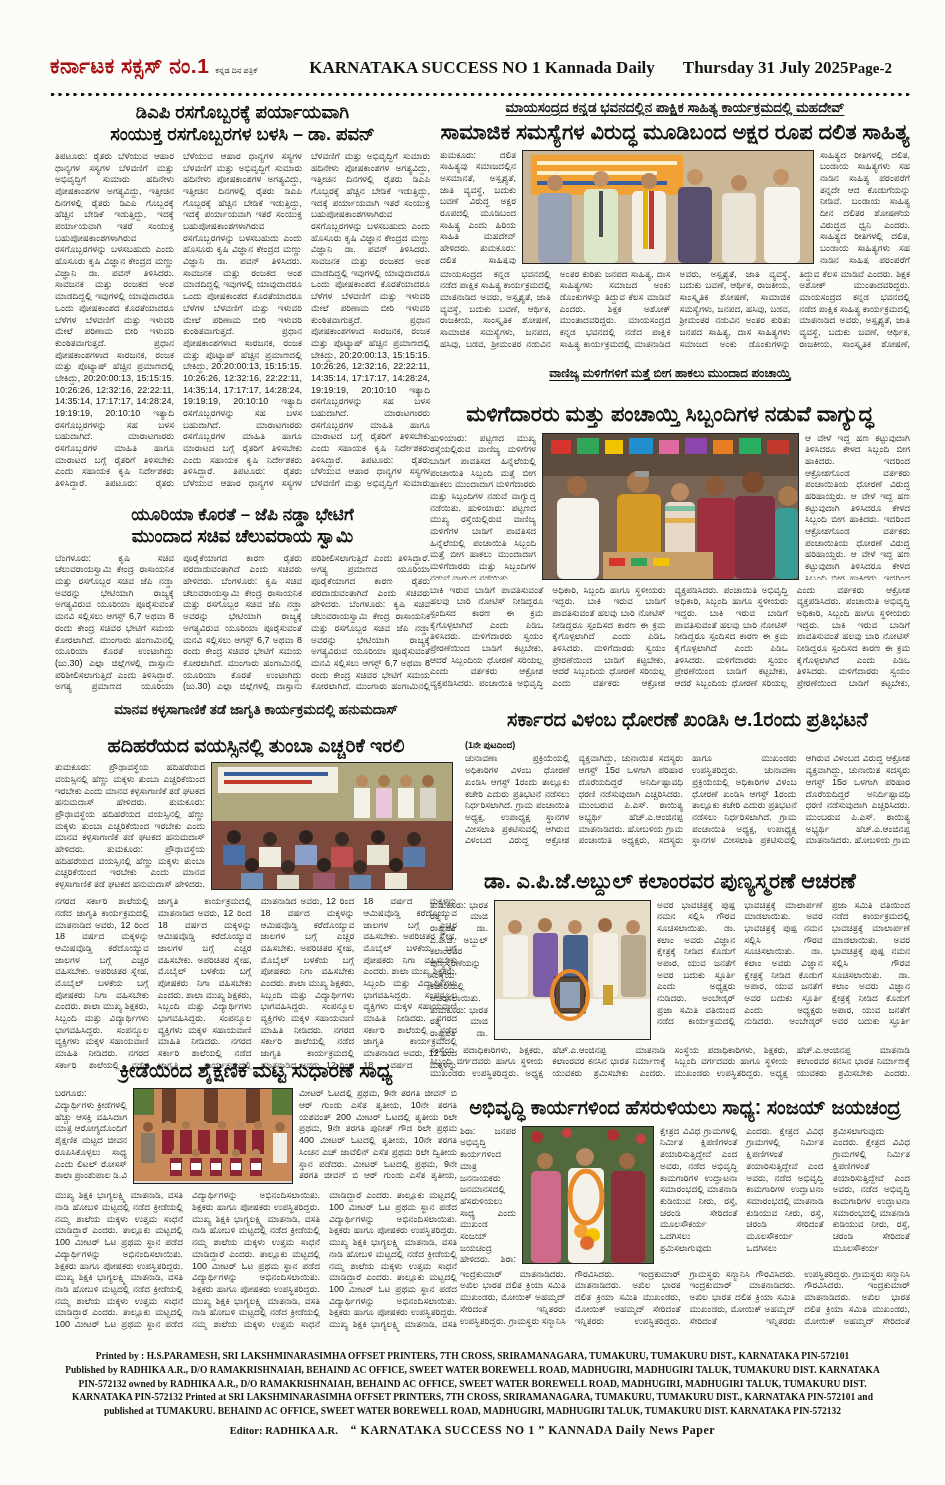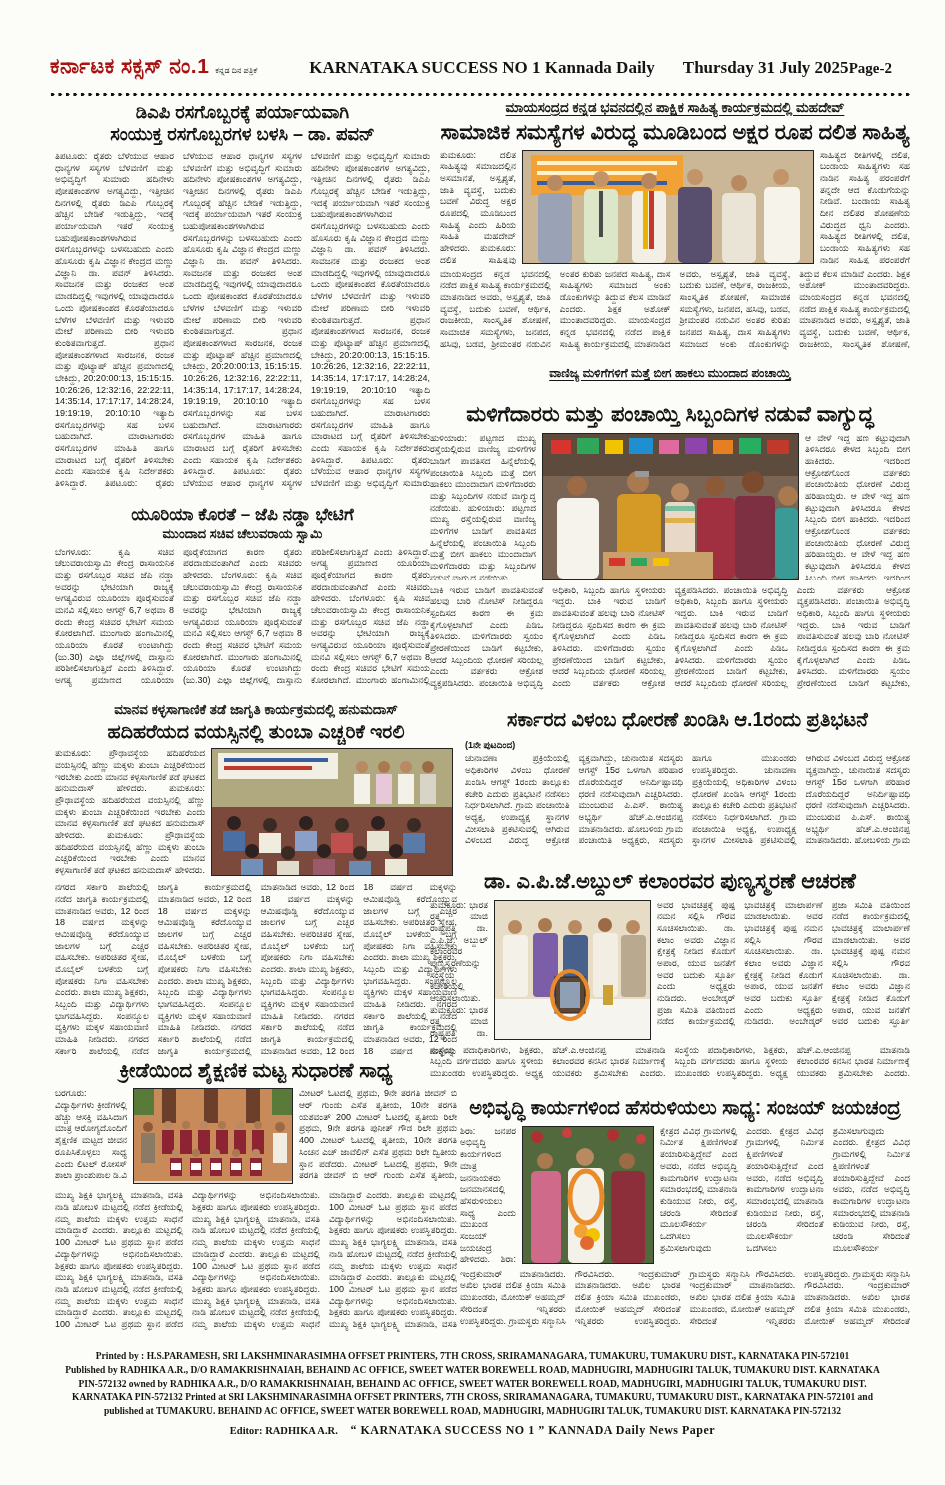--- a/index.html
+++ b/index.html
@@ -47,21 +47,21 @@
   <div class="dots"></div>
 
   <div class="art" style="left:55px;top:102px;width:375px;">
     <div class="hl" style="font-size:18px;">ಡಿಎಪಿ ರಸಗೊಬ್ಬರಕ್ಕೆ ಪರ್ಯಾಯವಾಗಿ</div>
     <div class="hl" style="font-size:18px;">ಸಂಯುಕ್ತ ರಸಗೊಬ್ಬರಗಳ ಬಳಸಿ – ಡಾ. ಪವನ್</div>
     <div class="bt c3" style="height:346px;margin-top:5px;">ತಿಪಟೂರು: ರೈತರು ಬೆಳೆಯುವ ಆಹಾರ ಧಾನ್ಯಗಳ ಸಸ್ಯಗಳ ಬೆಳವಣಿಗೆ ಮತ್ತು ಅಭಿವೃದ್ಧಿಗೆ ಸುಮಾರು ಹದಿನೇಳು ಪೋಷಕಾಂಶಗಳ ಅಗತ್ಯವಿದ್ದು, ಇತ್ತೀಚಿನ ದಿನಗಳಲ್ಲಿ ರೈತರು ಡಿಎಪಿ ಗೊಬ್ಬರಕ್ಕೆ ಹೆಚ್ಚಿನ ಬೇಡಿಕೆ ಇಡುತ್ತಿದ್ದು, ಇದಕ್ಕೆ ಪರ್ಯಾಯವಾಗಿ ಇತರೆ ಸಂಯುಕ್ತ ಬಹುಪೋಷಕಾಂಶಗಳಾಗಿರುವ ರಸಗೊಬ್ಬರಗಳನ್ನು ಬಳಸಬಹುದು ಎಂದು ಹೊಸೂರು ಕೃಷಿ ವಿಜ್ಞಾನ ಕೇಂದ್ರದ ಮಣ್ಣು ವಿಜ್ಞಾನಿ ಡಾ. ಪವನ್ ತಿಳಿಸಿದರು. ಸಾವಜನಕ ಮತ್ತು ರಂಜಕದ ಅಂಶ ಮಾಡದಿದ್ದಲ್ಲಿ ಇವುಗಳಲ್ಲಿ ಯಾವುದಾದರೂ ಒಂದು ಪೋಷಕಾಂಶದ ಕೊರತೆಯಾದರೂ ಬೆಳೆಗಳ ಬೆಳವಣಿಗೆ ಮತ್ತು ಇಳುವರಿ ಮೇಲೆ ಪರಿಣಾಮ ಬೀರಿ ಇಳುವರಿ ಕುಂಠಿತವಾಗುತ್ತದೆ. ಪ್ರಧಾನ ಪೋಷಕಾಂಶಗಳಾದ ಸಾರಜನಕ, ರಂಜಕ ಮತ್ತು ಪೊಟ್ಯಾಷ್ ಹೆಚ್ಚಿನ ಪ್ರಮಾಣದಲ್ಲಿ ಬೇಕಿದ್ದು, 20:20:00:13, 15:15:15. 10:26:26, 12:32:16, 22:22:11, 14:35:14, 17:17:17, 14:28:24, 19:19:19, 20:10:10 ಇತ್ಯಾದಿ ರಸಗೊಬ್ಬರಗಳನ್ನು ಸಹ ಬಳಸ ಬಹುದಾಗಿದೆ. ಮಾರಾಟಗಾರರು ರಸಗೊಬ್ಬರಗಳ ಮಾಹಿತಿ ಹಾಗೂ ಮಾರಾಟದ ಬಗ್ಗೆ ರೈತರಿಗೆ ತಿಳಿಸಬೇಕು ಎಂದು ಸಹಾಯಕ ಕೃಷಿ ನಿರ್ದೇಶಕರು ತಿಳಿಸಿದ್ದಾರೆ. ತಿಪಟೂರು: ರೈತರು ಬೆಳೆಯುವ ಆಹಾರ ಧಾನ್ಯಗಳ ಸಸ್ಯಗಳ ಬೆಳವಣಿಗೆ ಮತ್ತು ಅಭಿವೃದ್ಧಿಗೆ ಸುಮಾರು ಹದಿನೇಳು ಪೋಷಕಾಂಶಗಳ ಅಗತ್ಯವಿದ್ದು, ಇತ್ತೀಚಿನ ದಿನಗಳಲ್ಲಿ ರೈತರು ಡಿಎಪಿ ಗೊಬ್ಬರಕ್ಕೆ ಹೆಚ್ಚಿನ ಬೇಡಿಕೆ ಇಡುತ್ತಿದ್ದು, ಇದಕ್ಕೆ ಪರ್ಯಾಯವಾಗಿ ಇತರೆ ಸಂಯುಕ್ತ ಬಹುಪೋಷಕಾಂಶಗಳಾಗಿರುವ ರಸಗೊಬ್ಬರಗಳನ್ನು ಬಳಸಬಹುದು ಎಂದು ಹೊಸೂರು ಕೃಷಿ ವಿಜ್ಞಾನ ಕೇಂದ್ರದ ಮಣ್ಣು ವಿಜ್ಞಾನಿ ಡಾ. ಪವನ್ ತಿಳಿಸಿದರು. ಸಾವಜನಕ ಮತ್ತು ರಂಜಕದ ಅಂಶ ಮಾಡದಿದ್ದಲ್ಲಿ ಇವುಗಳಲ್ಲಿ ಯಾವುದಾದರೂ ಒಂದು ಪೋಷಕಾಂಶದ ಕೊರತೆಯಾದರೂ ಬೆಳೆಗಳ ಬೆಳವಣಿಗೆ ಮತ್ತು ಇಳುವರಿ ಮೇಲೆ ಪರಿಣಾಮ ಬೀರಿ ಇಳುವರಿ ಕುಂಠಿತವಾಗುತ್ತದೆ. ಪ್ರಧಾನ ಪೋಷಕಾಂಶಗಳಾದ ಸಾರಜನಕ, ರಂಜಕ ಮತ್ತು ಪೊಟ್ಯಾಷ್ ಹೆಚ್ಚಿನ ಪ್ರಮಾಣದಲ್ಲಿ ಬೇಕಿದ್ದು, 20:20:00:13, 15:15:15. 10:26:26, 12:32:16, 22:22:11, 14:35:14, 17:17:17, 14:28:24, 19:19:19, 20:10:10 ಇತ್ಯಾದಿ ರಸಗೊಬ್ಬರಗಳನ್ನು ಸಹ ಬಳಸ ಬಹುದಾಗಿದೆ. ಮಾರಾಟಗಾರರು ರಸಗೊಬ್ಬರಗಳ ಮಾಹಿತಿ ಹಾಗೂ ಮಾರಾಟದ ಬಗ್ಗೆ ರೈತರಿಗೆ ತಿಳಿಸಬೇಕು ಎಂದು ಸಹಾಯಕ ಕೃಷಿ ನಿರ್ದೇಶಕರು ತಿಳಿಸಿದ್ದಾರೆ. ತಿಪಟೂರು: ರೈತರು ಬೆಳೆಯುವ ಆಹಾರ ಧಾನ್ಯಗಳ ಸಸ್ಯಗಳ ಬೆಳವಣಿಗೆ ಮತ್ತು ಅಭಿವೃದ್ಧಿಗೆ ಸುಮಾರು ಹದಿನೇಳು ಪೋಷಕಾಂಶಗಳ ಅಗತ್ಯವಿದ್ದು, ಇತ್ತೀಚಿನ ದಿನಗಳಲ್ಲಿ ರೈತರು ಡಿಎಪಿ ಗೊಬ್ಬರಕ್ಕೆ ಹೆಚ್ಚಿನ ಬೇಡಿಕೆ ಇಡುತ್ತಿದ್ದು, ಇದಕ್ಕೆ ಪರ್ಯಾಯವಾಗಿ ಇತರೆ ಸಂಯುಕ್ತ ಬಹುಪೋಷಕಾಂಶಗಳಾಗಿರುವ ರಸಗೊಬ್ಬರಗಳನ್ನು ಬಳಸಬಹುದು ಎಂದು ಹೊಸೂರು ಕೃಷಿ ವಿಜ್ಞಾನ ಕೇಂದ್ರದ ಮಣ್ಣು ವಿಜ್ಞಾನಿ ಡಾ. ಪವನ್ ತಿಳಿಸಿದರು. ಸಾವಜನಕ ಮತ್ತು ರಂಜಕದ ಅಂಶ ಮಾಡದಿದ್ದಲ್ಲಿ ಇವುಗಳಲ್ಲಿ ಯಾವುದಾದರೂ ಒಂದು ಪೋಷಕಾಂಶದ ಕೊರತೆಯಾದರೂ ಬೆಳೆಗಳ ಬೆಳವಣಿಗೆ ಮತ್ತು ಇಳುವರಿ ಮೇಲೆ ಪರಿಣಾಮ ಬೀರಿ ಇಳುವರಿ ಕುಂಠಿತವಾಗುತ್ತದೆ. ಪ್ರಧಾನ ಪೋಷಕಾಂಶಗಳಾದ ಸಾರಜನಕ, ರಂಜಕ ಮತ್ತು ಪೊಟ್ಯಾಷ್ ಹೆಚ್ಚಿನ ಪ್ರಮಾಣದಲ್ಲಿ ಬೇಕಿದ್ದು, 20:20:00:13, 15:15:15. 10:26:26, 12:32:16, 22:22:11, 14:35:14, 17:17:17, 14:28:24, 19:19:19, 20:10:10 ಇತ್ಯಾದಿ ರಸಗೊಬ್ಬರಗಳನ್ನು ಸಹ ಬಳಸ ಬಹುದಾಗಿದೆ. ಮಾರಾಟಗಾರರು ರಸಗೊಬ್ಬರಗಳ ಮಾಹಿತಿ ಹಾಗೂ ಮಾರಾಟದ ಬಗ್ಗೆ ರೈತರಿಗೆ ತಿಳಿಸಬೇಕು ಎಂದು ಸಹಾಯಕ ಕೃಷಿ ನಿರ್ದೇಶಕರು ತಿಳಿಸಿದ್ದಾರೆ. ತಿಪಟೂರು: ರೈತರು ಬೆಳೆಯುವ ಆಹಾರ ಧಾನ್ಯಗಳ ಸಸ್ಯಗಳ ಬೆಳವಣಿಗೆ ಮತ್ತು ಅಭಿವೃದ್ಧಿಗೆ ಸುಮಾರು ಹದಿನೇಳು ಪೋಷಕಾಂಶಗಳ ಅಗತ್ಯವಿದ್ದು, ಇತ್ತೀಚಿನ ದಿನಗಳಲ್ಲಿ ರೈತರು ಡಿಎಪಿ ಗೊಬ್ಬರಕ್ಕೆ ಹೆಚ್ಚಿನ ಬೇಡಿಕೆ ಇಡುತ್ತಿದ್ದು, ಇದಕ್ಕೆ ಪರ್ಯಾಯವಾಗಿ ಇತರೆ ಸಂಯುಕ್ತ ಬಹುಪೋಷಕಾಂಶಗಳಾಗಿರುವ ರಸಗೊಬ್ಬರಗಳನ್ನು ಬಳಸಬಹುದು ಎಂದು ಹೊಸೂರು ಕೃಷಿ ವಿಜ್ಞಾನ ಕೇಂದ್ರದ ಮಣ್ಣು ವಿಜ್ಞಾನಿ ಡಾ. ಪವನ್ ತಿಳಿಸಿದರು. ಸಾವಜನಕ ಮತ್ತು ರಂಜಕದ ಅಂಶ ಮಾಡದಿದ್ದಲ್ಲಿ ಇವುಗಳಲ್ಲಿ ಯಾವುದಾದರೂ ಒಂದು ಪೋಷಕಾಂಶದ ಕೊರತೆಯಾದರೂ ಬೆಳೆಗಳ ಬೆಳವಣಿಗೆ ಮತ್ತು ಇಳುವರಿ ಮೇಲೆ ಪರಿಣಾಮ ಬೀರಿ ಇಳುವರಿ ಕುಂಠಿತವಾಗುತ್ತದೆ. ಪ್ರಧಾನ ಪೋಷಕಾಂಶಗಳಾದ ಸಾರಜನಕ, ರಂಜಕ ಮತ್ತು ಪೊಟ್ಯಾಷ್ ಹೆಚ್ಚಿನ ಪ್ರಮಾಣದಲ್ಲಿ ಬೇಕಿದ್ದು, 20:20:00:13, 15:15:15. 10:26:26, 12:32:16, 22:22:11, 14:35:14, 17:17:17, 14:28:24, 19:19:19, 20:10:10 ಇತ್ಯಾದಿ ರಸಗೊಬ್ಬರಗಳನ್ನು ಸಹ ಬಳಸ ಬಹುದಾಗಿದೆ. ಮಾರಾಟಗಾರರು ರಸಗೊಬ್ಬರಗಳ ಮಾಹಿತಿ ಹಾಗೂ ಮಾರಾಟದ ಬಗ್ಗೆ ರೈತರಿಗೆ ತಿಳಿಸಬೇಕು ಎಂದು ಸಹಾಯಕ ಕೃಷಿ ನಿರ್ದೇಶಕರು ತಿಳಿಸಿದ್ದಾರೆ.</div>
   </div>
 
   <div class="art" style="left:55px;top:505px;width:375px;">
     <div class="hl" style="font-size:17px;">ಯೂರಿಯಾ ಕೊರತೆ – ಜೆಪಿ ನಡ್ಡಾ ಭೇಟಿಗೆ</div>
-    <div class="hl" style="font-size:13px;">ಮುಂದಾದ ಸಚಿವ ಚೆಲುವರಾಯ ಸ್ವಾಮಿ</div>
+    <div class="hl" style="font-size:18px;">ಮುಂದಾದ ಸಚಿವ ಚೆಲುವರಾಯ ಸ್ವಾಮಿ</div>
     <div class="bt c3" style="height:142px;margin-top:5px;">ಬೆಂಗಳೂರು: ಕೃಷಿ ಸಚಿವ ಚೆಲುವರಾಯಸ್ವಾಮಿ ಕೇಂದ್ರ ರಾಸಾಯನಿಕ ಮತ್ತು ರಸಗೊಬ್ಬರ ಸಚಿವ ಜೆಪಿ ನಡ್ಡಾ ಅವರನ್ನು ಭೇಟಿಯಾಗಿ ರಾಜ್ಯಕ್ಕೆ ಅಗತ್ಯವಿರುವ ಯೂರಿಯಾ ಪೂರೈಸುವಂತೆ ಮನವಿ ಸಲ್ಲಿಸಲು ಆಗಸ್ಟ್ 6,7 ಅಥವಾ 8 ರಂದು ಕೇಂದ್ರ ಸಚಿವರ ಭೇಟಿಗೆ ಸಮಯ ಕೋರಲಾಗಿದೆ. ಮುಂಗಾರು ಹಂಗಾಮಿನಲ್ಲಿ ಯೂರಿಯಾ ಕೊರತೆ ಉಂಟಾಗಿದ್ದು (ಜು.30) ಎಲ್ಲಾ ಜಿಲ್ಲೆಗಳಲ್ಲಿ ದಾಸ್ತಾನು ಪರಿಶೀಲಿಸಲಾಗುತ್ತಿದೆ ಎಂದು ತಿಳಿಸಿದ್ದಾರೆ. ಅಗತ್ಯ ಪ್ರಮಾಣದ ಯೂರಿಯಾ ಪೂರೈಕೆಯಾಗದ ಕಾರಣ ರೈತರು ಪರದಾಡುವಂತಾಗಿದೆ ಎಂದು ಸಚಿವರು ಹೇಳಿದರು. ಬೆಂಗಳೂರು: ಕೃಷಿ ಸಚಿವ ಚೆಲುವರಾಯಸ್ವಾಮಿ ಕೇಂದ್ರ ರಾಸಾಯನಿಕ ಮತ್ತು ರಸಗೊಬ್ಬರ ಸಚಿವ ಜೆಪಿ ನಡ್ಡಾ ಅವರನ್ನು ಭೇಟಿಯಾಗಿ ರಾಜ್ಯಕ್ಕೆ ಅಗತ್ಯವಿರುವ ಯೂರಿಯಾ ಪೂರೈಸುವಂತೆ ಮನವಿ ಸಲ್ಲಿಸಲು ಆಗಸ್ಟ್ 6,7 ಅಥವಾ 8 ರಂದು ಕೇಂದ್ರ ಸಚಿವರ ಭೇಟಿಗೆ ಸಮಯ ಕೋರಲಾಗಿದೆ. ಮುಂಗಾರು ಹಂಗಾಮಿನಲ್ಲಿ ಯೂರಿಯಾ ಕೊರತೆ ಉಂಟಾಗಿದ್ದು (ಜು.30) ಎಲ್ಲಾ ಜಿಲ್ಲೆಗಳಲ್ಲಿ ದಾಸ್ತಾನು ಪರಿಶೀಲಿಸಲಾಗುತ್ತಿದೆ ಎಂದು ತಿಳಿಸಿದ್ದಾರೆ. ಅಗತ್ಯ ಪ್ರಮಾಣದ ಯೂರಿಯಾ ಪೂರೈಕೆಯಾಗದ ಕಾರಣ ರೈತರು ಪರದಾಡುವಂತಾಗಿದೆ ಎಂದು ಸಚಿವರು ಹೇಳಿದರು. ಬೆಂಗಳೂರು: ಕೃಷಿ ಸಚಿವ ಚೆಲುವರಾಯಸ್ವಾಮಿ ಕೇಂದ್ರ ರಾಸಾಯನಿಕ ಮತ್ತು ರಸಗೊಬ್ಬರ ಸಚಿವ ಜೆಪಿ ನಡ್ಡಾ ಅವರನ್ನು ಭೇಟಿಯಾಗಿ ರಾಜ್ಯಕ್ಕೆ ಅಗತ್ಯವಿರುವ ಯೂರಿಯಾ ಪೂರೈಸುವಂತೆ ಮನವಿ ಸಲ್ಲಿಸಲು ಆಗಸ್ಟ್ 6,7 ಅಥವಾ 8 ರಂದು ಕೇಂದ್ರ ಸಚಿವರ ಭೇಟಿಗೆ ಸಮಯ ಕೋರಲಾಗಿದೆ. ಮುಂಗಾರು ಹಂಗಾಮಿನಲ್ಲಿ ಯೂರಿಯಾ ಕೊರತೆ ಉಂಟಾಗಿದ್ದು (ಜು.30) ಎಲ್ಲಾ ಜಿಲ್ಲೆಗಳಲ್ಲಿ ದಾಸ್ತಾನು ಪರಿಶೀಲಿಸಲಾಗುತ್ತಿದೆ ಎಂದು ತಿಳಿಸಿದ್ದಾರೆ. ಅಗತ್ಯ ಪ್ರಮಾಣದ ಯೂರಿಯಾ ಪೂರೈಕೆಯಾಗದ ಕಾರಣ ರೈತರು ಪರದಾಡುವಂತಾಗಿದೆ ಎಂದು ಸಚಿವರು ಹೇಳಿದರು.</div>
   </div>
 
   <div class="art" style="left:440px;top:100px;width:470px;">
     <div class="kick" style="font-size:13.5px;">ಮಾಯಸಂದ್ರದ ಕನ್ನಡ ಭವನದಲ್ಲಿನ ಪಾಕ್ಷಿಕ ಸಾಹಿತ್ಯ ಕಾರ್ಯಕ್ರಮದಲ್ಲಿ ಮಹದೇವ್</div>
     <div class="hl" style="font-size:21px;margin-top:3px;">ಸಾಮಾಜಿಕ ಸಮಸ್ಯೆಗಳ ವಿರುದ್ಧ ಮೂಡಿಬಂದ ಅಕ್ಷರ ರೂಪ ದಲಿತ ಸಾಹಿತ್ಯ</div>
     <div class="row" style="margin-top:5px;height:114px;">
       <div class="bt" style="width:76px;height:114px;">ತುಮಕೂರು: ದಲಿತ ಸಾಹಿತ್ಯವು ಸಮಾಜದಲ್ಲಿನ ಅಸಮಾನತೆ, ಅಸ್ಪೃಶ್ಯತೆ, ಜಾತಿ ವ್ಯವಸ್ಥೆ, ಬದುಕು ಬವಣೆ ವಿರುದ್ಧ ಅಕ್ಷರ ರೂಪದಲ್ಲಿ ಮೂಡಿಬಂದ ಸಾಹಿತ್ಯ ಎಂದು ಹಿರಿಯ ಸಾಹಿತಿ ಮಹದೇವ್ ಹೇಳಿದರು. ತುಮಕೂರು: ದಲಿತ ಸಾಹಿತ್ಯವು ಸಮಾಜದಲ್ಲಿನ ಅಸಮಾನತೆ, ಅಸ್ಪೃಶ್ಯತೆ, ಜಾತಿ ವ್ಯವಸ್ಥೆ, ಬದುಕು ಬವಣೆ ವಿರುದ್ಧ ಅಕ್ಷರ ರೂಪದಲ್ಲಿ ಮೂಡಿಬಂದ ಸಾಹಿತ್ಯ ಎಂದು ಹಿರಿಯ ಸಾಹಿತಿ ಮಹದೇವ್ ಹೇಳಿದರು.</div>
       <div class="photo">
         <svg width="290" height="112" viewBox="0 0 290 112">
@@ -133,21 +133,21 @@
             <rect x="110" y="124" width="16" height="8" fill="#f2c300"></rect>
         </svg>
       </div>
       <div class="bt" style="flex:1;height:147px;">ಆ ವೇಳೆ ಇದ್ದ ಹಣ ಕಟ್ಟುವುದಾಗಿ ತಿಳಿಸಿದರೂ ಕೇಳದ ಸಿಬ್ಬಂದಿ ಬೀಗ ಹಾಕಿದರು. ಇದರಿಂದ ಆಕ್ರೋಶಗೊಂಡ ವರ್ತಕರು ಪಂಚಾಯಿತಿಯ ಧೋರಣೆ ವಿರುದ್ಧ ಹರಿಹಾಯ್ದರು. ಆ ವೇಳೆ ಇದ್ದ ಹಣ ಕಟ್ಟುವುದಾಗಿ ತಿಳಿಸಿದರೂ ಕೇಳದ ಸಿಬ್ಬಂದಿ ಬೀಗ ಹಾಕಿದರು. ಇದರಿಂದ ಆಕ್ರೋಶಗೊಂಡ ವರ್ತಕರು ಪಂಚಾಯಿತಿಯ ಧೋರಣೆ ವಿರುದ್ಧ ಹರಿಹಾಯ್ದರು. ಆ ವೇಳೆ ಇದ್ದ ಹಣ ಕಟ್ಟುವುದಾಗಿ ತಿಳಿಸಿದರೂ ಕೇಳದ ಸಿಬ್ಬಂದಿ ಬೀಗ ಹಾಕಿದರು. ಇದರಿಂದ ಆಕ್ರೋಶಗೊಂಡ ವರ್ತಕರು ಪಂಚಾಯಿತಿಯ ಧೋರಣೆ ವಿರುದ್ಧ ಹರಿಹಾಯ್ದರು.</div>
     </div>
     <div class="bt c4" style="height:110px;margin-top:5px;">ಬಾಕಿ ಇರುವ ಬಾಡಿಗೆ ಪಾವತಿಸುವಂತೆ ಹಲವು ಬಾರಿ ನೋಟಿಸ್ ನೀಡಿದ್ದರೂ ಸ್ಪಂದಿಸದ ಕಾರಣ ಈ ಕ್ರಮ ಕೈಗೊಳ್ಳಲಾಗಿದೆ ಎಂದು ಪಿಡಿಒ ತಿಳಿಸಿದರು. ಮಳಿಗೆದಾರರು ಸ್ವಯಂ ಪ್ರೇರಣೆಯಿಂದ ಬಾಡಿಗೆ ಕಟ್ಟಬೇಕು, ಆದರೆ ಸಿಬ್ಬಂದಿಯ ಧೋರಣೆ ಸರಿಯಲ್ಲ ಎಂದು ವರ್ತಕರು ಆಕ್ರೋಶ ವ್ಯಕ್ತಪಡಿಸಿದರು. ಪಂಚಾಯಿತಿ ಅಭಿವೃದ್ಧಿ ಅಧಿಕಾರಿ, ಸಿಬ್ಬಂದಿ ಹಾಗೂ ಸ್ಥಳೀಯರು ಇದ್ದರು. ಬಾಕಿ ಇರುವ ಬಾಡಿಗೆ ಪಾವತಿಸುವಂತೆ ಹಲವು ಬಾರಿ ನೋಟಿಸ್ ನೀಡಿದ್ದರೂ ಸ್ಪಂದಿಸದ ಕಾರಣ ಈ ಕ್ರಮ ಕೈಗೊಳ್ಳಲಾಗಿದೆ ಎಂದು ಪಿಡಿಒ ತಿಳಿಸಿದರು. ಮಳಿಗೆದಾರರು ಸ್ವಯಂ ಪ್ರೇರಣೆಯಿಂದ ಬಾಡಿಗೆ ಕಟ್ಟಬೇಕು, ಆದರೆ ಸಿಬ್ಬಂದಿಯ ಧೋರಣೆ ಸರಿಯಲ್ಲ ಎಂದು ವರ್ತಕರು ಆಕ್ರೋಶ ವ್ಯಕ್ತಪಡಿಸಿದರು. ಪಂಚಾಯಿತಿ ಅಭಿವೃದ್ಧಿ ಅಧಿಕಾರಿ, ಸಿಬ್ಬಂದಿ ಹಾಗೂ ಸ್ಥಳೀಯರು ಇದ್ದರು. ಬಾಕಿ ಇರುವ ಬಾಡಿಗೆ ಪಾವತಿಸುವಂತೆ ಹಲವು ಬಾರಿ ನೋಟಿಸ್ ನೀಡಿದ್ದರೂ ಸ್ಪಂದಿಸದ ಕಾರಣ ಈ ಕ್ರಮ ಕೈಗೊಳ್ಳಲಾಗಿದೆ ಎಂದು ಪಿಡಿಒ ತಿಳಿಸಿದರು. ಮಳಿಗೆದಾರರು ಸ್ವಯಂ ಪ್ರೇರಣೆಯಿಂದ ಬಾಡಿಗೆ ಕಟ್ಟಬೇಕು, ಆದರೆ ಸಿಬ್ಬಂದಿಯ ಧೋರಣೆ ಸರಿಯಲ್ಲ ಎಂದು ವರ್ತಕರು ಆಕ್ರೋಶ ವ್ಯಕ್ತಪಡಿಸಿದರು. ಪಂಚಾಯಿತಿ ಅಭಿವೃದ್ಧಿ ಅಧಿಕಾರಿ, ಸಿಬ್ಬಂದಿ ಹಾಗೂ ಸ್ಥಳೀಯರು ಇದ್ದರು. ಬಾಕಿ ಇರುವ ಬಾಡಿಗೆ ಪಾವತಿಸುವಂತೆ ಹಲವು ಬಾರಿ ನೋಟಿಸ್ ನೀಡಿದ್ದರೂ ಸ್ಪಂದಿಸದ ಕಾರಣ ಈ ಕ್ರಮ ಕೈಗೊಳ್ಳಲಾಗಿದೆ ಎಂದು ಪಿಡಿಒ ತಿಳಿಸಿದರು. ಮಳಿಗೆದಾರರು ಸ್ವಯಂ ಪ್ರೇರಣೆಯಿಂದ ಬಾಡಿಗೆ ಕಟ್ಟಬೇಕು, ಆದರೆ ಸಿಬ್ಬಂದಿಯ ಧೋರಣೆ ಸರಿಯಲ್ಲ ಎಂದು ವರ್ತಕರು ಆಕ್ರೋಶ ವ್ಯಕ್ತಪಡಿಸಿದರು. ಪಂಚಾಯಿತಿ ಅಭಿವೃದ್ಧಿ ಅಧಿಕಾರಿ, ಸಿಬ್ಬಂದಿ ಹಾಗೂ ಸ್ಥಳೀಯರು ಇದ್ದರು.</div>
   </div>
 
   <div class="art" style="left:55px;top:702px;width:402px;">
     <div class="kick2" style="font-size:13.5px;">ಮಾನವ ಕಳ್ಳಸಾಗಾಣಿಕೆ ತಡೆ ಜಾಗೃತಿ ಕಾರ್ಯಕ್ರಮದಲ್ಲಿ ಹನುಮದಾಸ್</div>
-    <div class="hl" style="font-size:19px;margin-top:2px;">ಹದಿಹರೆಯದ ವಯಸ್ಸಿನಲ್ಲಿ ತುಂಬಾ ಎಚ್ಚರಿಕೆ ಇರಲಿ</div>
+    <div class="hl" style="font-size:19px;margin-top:16px;">ಹದಿಹರೆಯದ ವಯಸ್ಸಿನಲ್ಲಿ ತುಂಬಾ ಎಚ್ಚರಿಕೆ ಇರಲಿ</div>
     <div class="row" style="margin-top:5px;height:128px;">
       <div class="bt" style="width:150px;height:128px;">ತುಮಕೂರು: ಪ್ರೌಢಾವಸ್ಥೆಯ ಹದಿಹರೆಯದ ವಯಸ್ಸಿನಲ್ಲಿ ಹೆಣ್ಣು ಮಕ್ಕಳು ತುಂಬಾ ಎಚ್ಚರಿಕೆಯಿಂದ ಇರಬೇಕು ಎಂದು ಮಾನವ ಕಳ್ಳಸಾಗಾಣಿಕೆ ತಡೆ ಘಟಕದ ಹನುಮದಾಸ್ ಹೇಳಿದರು. ತುಮಕೂರು: ಪ್ರೌಢಾವಸ್ಥೆಯ ಹದಿಹರೆಯದ ವಯಸ್ಸಿನಲ್ಲಿ ಹೆಣ್ಣು ಮಕ್ಕಳು ತುಂಬಾ ಎಚ್ಚರಿಕೆಯಿಂದ ಇರಬೇಕು ಎಂದು ಮಾನವ ಕಳ್ಳಸಾಗಾಣಿಕೆ ತಡೆ ಘಟಕದ ಹನುಮದಾಸ್ ಹೇಳಿದರು. ತುಮಕೂರು: ಪ್ರೌಢಾವಸ್ಥೆಯ ಹದಿಹರೆಯದ ವಯಸ್ಸಿನಲ್ಲಿ ಹೆಣ್ಣು ಮಕ್ಕಳು ತುಂಬಾ ಎಚ್ಚರಿಕೆಯಿಂದ ಇರಬೇಕು ಎಂದು ಮಾನವ ಕಳ್ಳಸಾಗಾಣಿಕೆ ತಡೆ ಘಟಕದ ಹನುಮದಾಸ್ ಹೇಳಿದರು. ತುಮಕೂರು: ಪ್ರೌಢಾವಸ್ಥೆಯ ಹದಿಹರೆಯದ ವಯಸ್ಸಿನಲ್ಲಿ ಹೆಣ್ಣು ಮಕ್ಕಳು ತುಂಬಾ ಎಚ್ಚರಿಕೆಯಿಂದ ಇರಬೇಕು ಎಂದು ಮಾನವ ಕಳ್ಳಸಾಗಾಣಿಕೆ ತಡೆ ಘಟಕದ ಹನುಮದಾಸ್ ಹೇಳಿದರು.</div>
       <div class="photo">
         <svg width="240" height="126" viewBox="0 0 240 126">
           <rect x="0" y="0" width="240" height="126" fill="#b0a97f"></rect>
           <rect x="6" y="4" width="120" height="26" fill="#f2efe4"></rect>
           <rect x="12" y="9" width="104" height="4" fill="#3a5f9e"></rect>
             <rect x="12" y="17" width="88" height="4" fill="#c0392b"></rect>
           <g>
             <circle cx="150" cy="18" r="6" fill="#b98a62"></circle>

